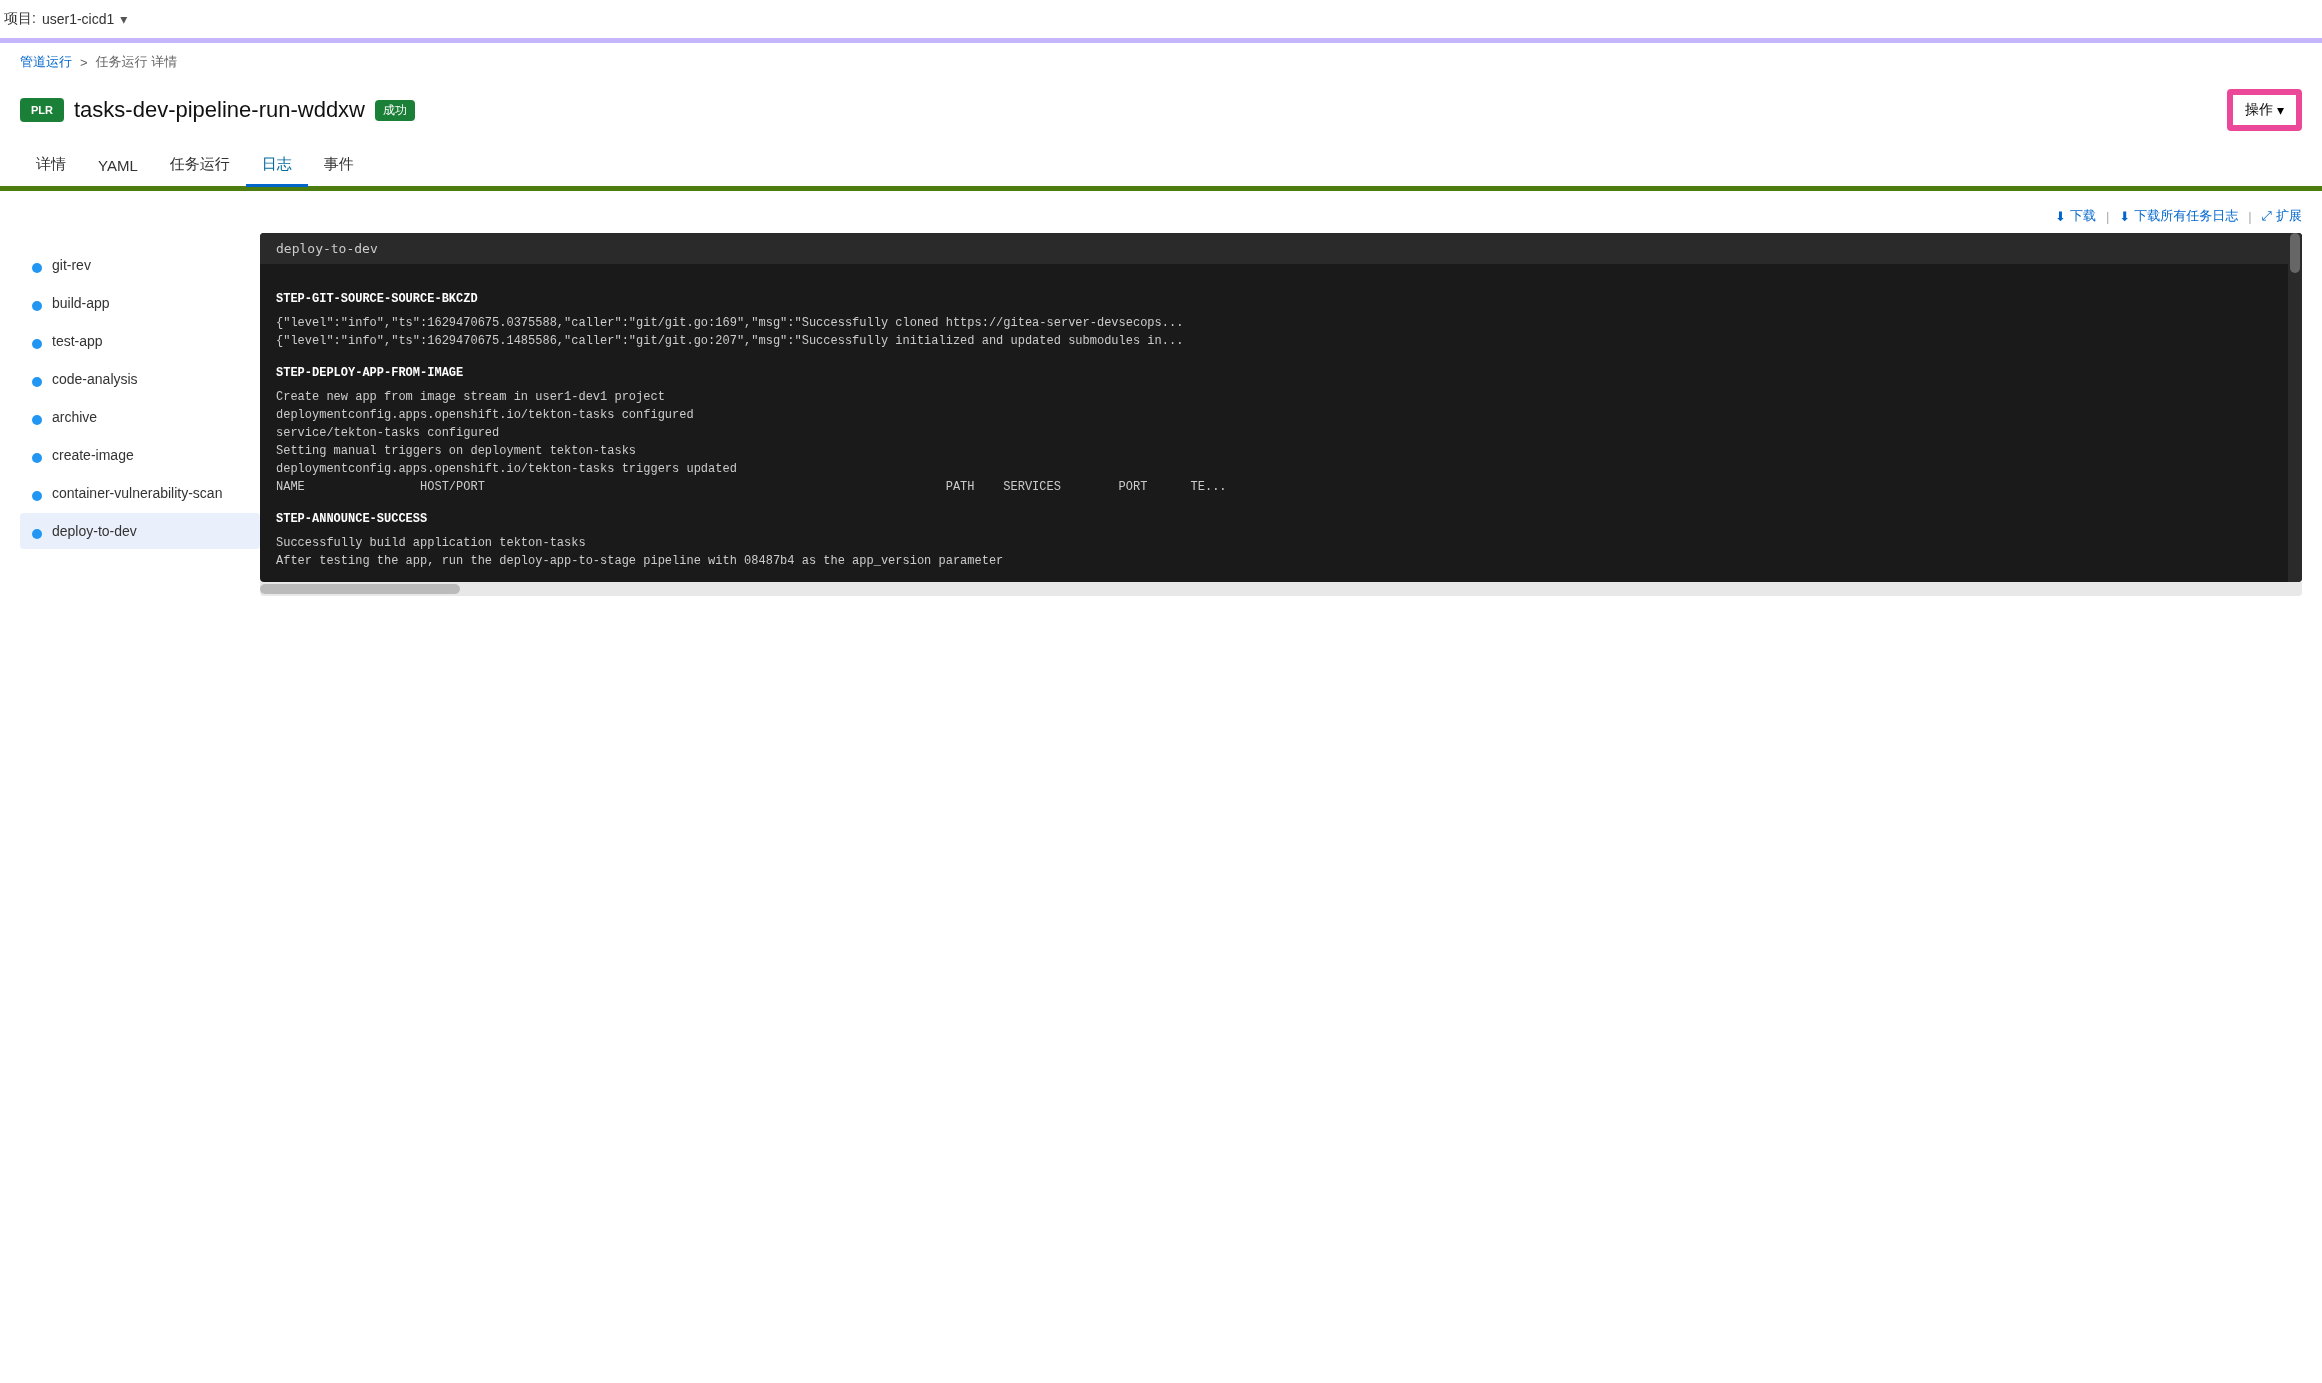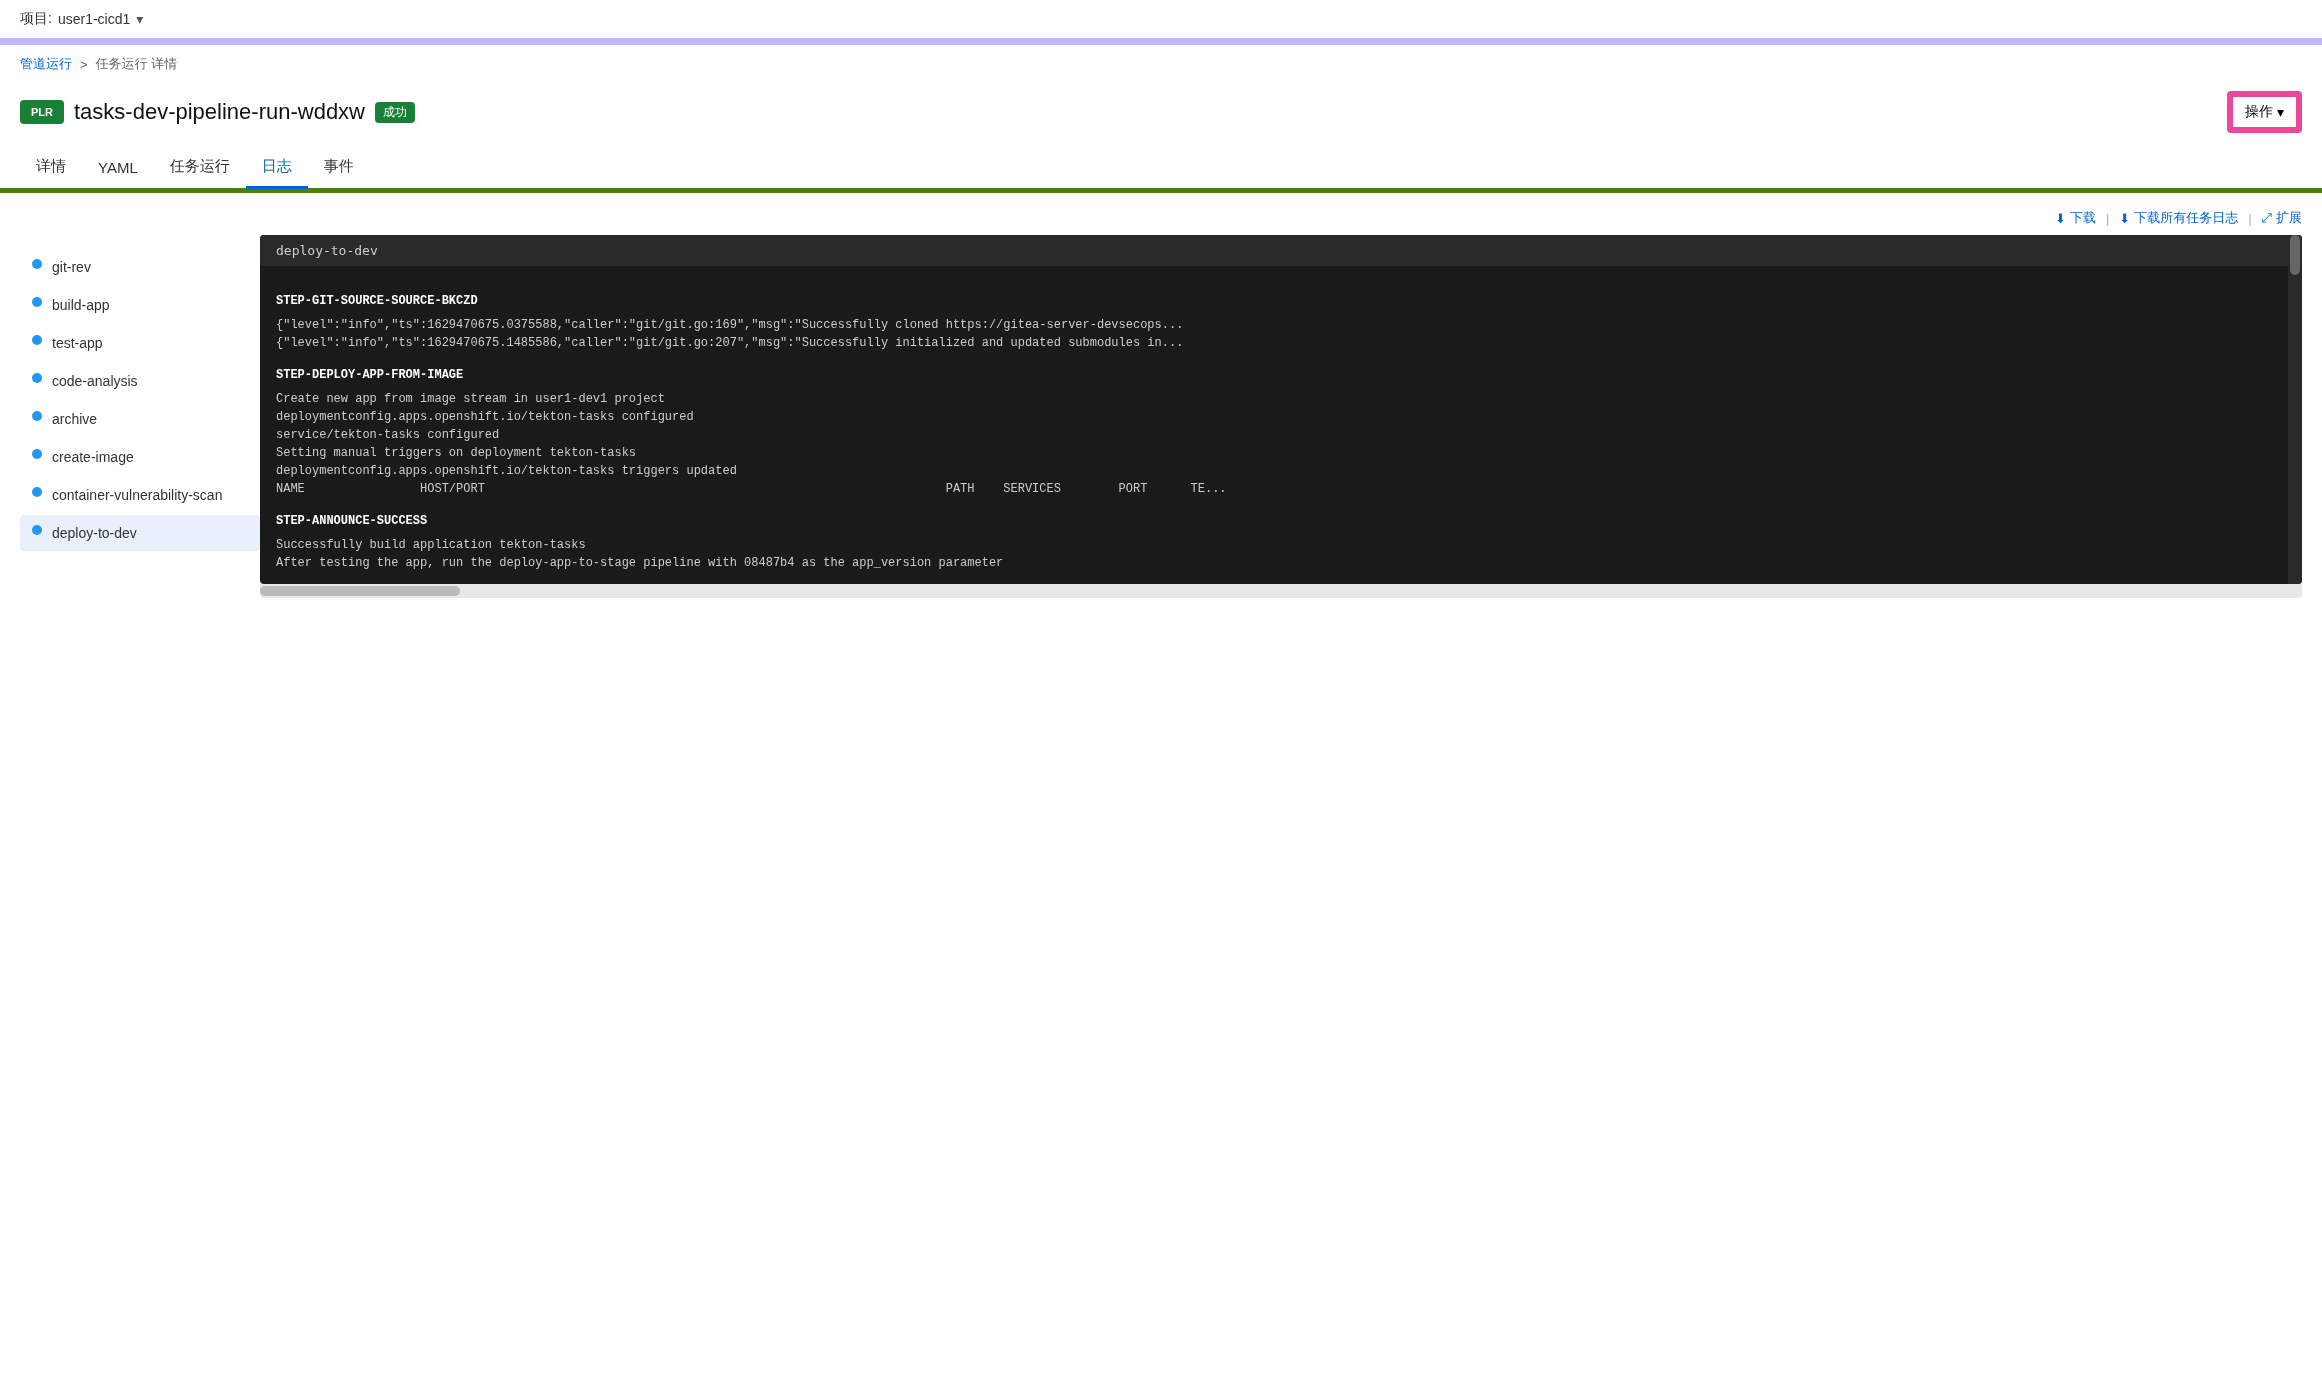--- a/index.html
+++ b/index.html
@@ -1,22 +1,22 @@
 <!DOCTYPE html>
 <html><head>
   <meta charset="utf-8">
   <style>
     * { box-sizing: border-box; margin: 0; padding: 0; }
     body { font-family: -apple-system, BlinkMacSystemFont, 'Segoe UI', Arial, sans-serif; font-size: 14px; color: #333; background: #fff; }
 
     
     .top-bar {
       display: flex; align-items: center;
-      padding: 10px 20px;
-      border-bottom: 7px solid #c4b5fd;
+      padding: 10px 4px;
+      border-bottom: 5px solid #c4b5fd;
       background: #fff;
     }
     .project-label { color: #333; font-size: 14px; margin-right: 6px; }
     .project-name { color: #333; font-size: 14px; font-weight: 500; }
     .dropdown-icon { margin-left: 6px; color: #555; cursor: pointer; }
 
     
     .breadcrumb {
       display: flex; align-items: center;
       padding: 10px 20px;
@@ -80,21 +80,21 @@
     }
 
     
     .sidebar {
       width: 240px;
       min-width: 200px;
       flex-shrink: 0;
       padding-top: 40px;
     }
     .sidebar-item {
-      display: flex; align-items: flex-start;
+      display: flex; align-items: flex-end;
       padding: 10px 12px;
       cursor: pointer; border-radius: 4px;
       font-size: 14px; color: #333;
       margin-bottom: 2px;
     }
     .sidebar-item.active { background: #eaf0fb; }
     .sidebar-dot {
       width: 10px; height: 10px; border-radius: 50%;
       background: #2196f3; margin-right: 10px; flex-shrink: 0;
     }

